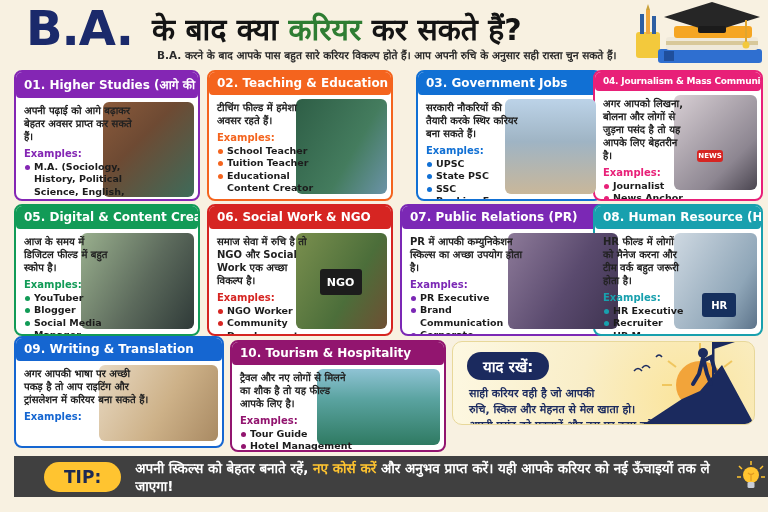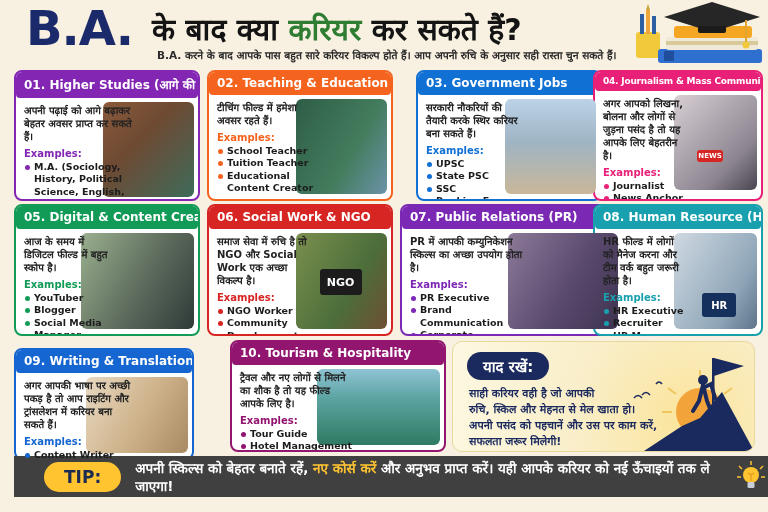--- a/index.html
+++ b/index.html
@@ -49,21 +49,21 @@
   .p7 { background:linear-gradient(120deg,#8d7a99,#5a4a6e 55%,#3e3350 100%); }
   .p8 { background:linear-gradient(120deg,#cfd9e2,#8fa6b8 70%,#5c738a 100%);margin-left:45px; }
   .p9 { background:linear-gradient(120deg,#e8d9c2,#cdb188 55%,#a98a63 100%); width:58%; }
   .p10 { background:linear-gradient(180deg,#8fc3d4 0%,#5aa3a0 40%,#2f7a62 100%); width:58%; }
   .news-tag { background:#d62522; font-size:7px; width:26px; height:12px; right:34px; bottom:28px; }
   .ngo-tag { background:#1c1c1c; font-size:11px; width:42px; height:26px; left:26%; top:38%; border-radius:50% / 40%; }
   .hr-tag { background:#16305e; font-size:10px; width:34px; height:24px; left:34%; bottom:12px; }
 
   
   .remember {
-    position:absolute; left:452px; top:341px; width:303px; height:111px;
+    position:absolute; left:452px; top:341px; width:303px; height:84px;
     background:radial-gradient(circle at 78% 72%, #fbe49a 0%, #f9eec8 45%, #fdf8e2 100%);
     border-radius:10px; border:1px solid #e8d89a; overflow:hidden;
   }
   .remember-badge {
     position:absolute; left:14px; top:10px; background:#1b2a5e; color:#fff;
     font-size:15px; font-weight:bold; padding:4px 16px; border-radius:14px;
   }
   .remember-text { position:absolute; left:16px; top:44px; font-size:11px; font-weight:bold; color:#1b2a5e; line-height:1.45; width:66%; }
   .remember-scene { position:absolute; right:0; bottom:0; }
 
@@ -218,31 +218,26 @@
       <div class="desc">HR फील्ड में लोगों को मैनेज करना और टीम वर्क बहुत जरूरी होता है।</div>
       <div class="examples-label">Examples:</div>
       <ul class="examples">
         <li>HR Executive</li>
         <li>Recruiter</li>
         <li>HR Manager</li>
       </ul>
     </div>
   </div>
 
-  <div class="card" style="left: 14px; top: 348px; width: 180px; height: 112px; --accent: #1566d1;">
+  <div class="card" style="left: 14px; top: 336px; width: 210px; height: 112px; --accent: #1566d1;">
     <div class="card-header">09. Writing &amp; Translation</div>
     <div class="card-body">
       <div class="photo p9"></div>
       <div class="desc desc-wide">अगर आपकी भाषा पर अच्छी पकड़ है तो आप राइटिंग और ट्रांसलेशन में करियर बना सकते हैं।</div>
       <div class="examples-label">Examples:</div>
-      <ul class="examples">
-        <li>Content Writer</li>
-        <li>Translator</li>
-
-      </ul>
     </div>
   </div>
 
   <div class="card" style="left: 230px; top: 340px; width: 216px; height: 112px; --accent: #92156f;">
     <div class="card-header">10. Tourism &amp; Hospitality</div>
     <div class="card-body">
       <div class="photo p10"></div>
       <div class="desc">ट्रैवल और नए लोगों से मिलने का शौक है तो यह फील्ड आपके लिए है।</div>
       <div class="examples-label">Examples:</div>
       <ul class="examples">

